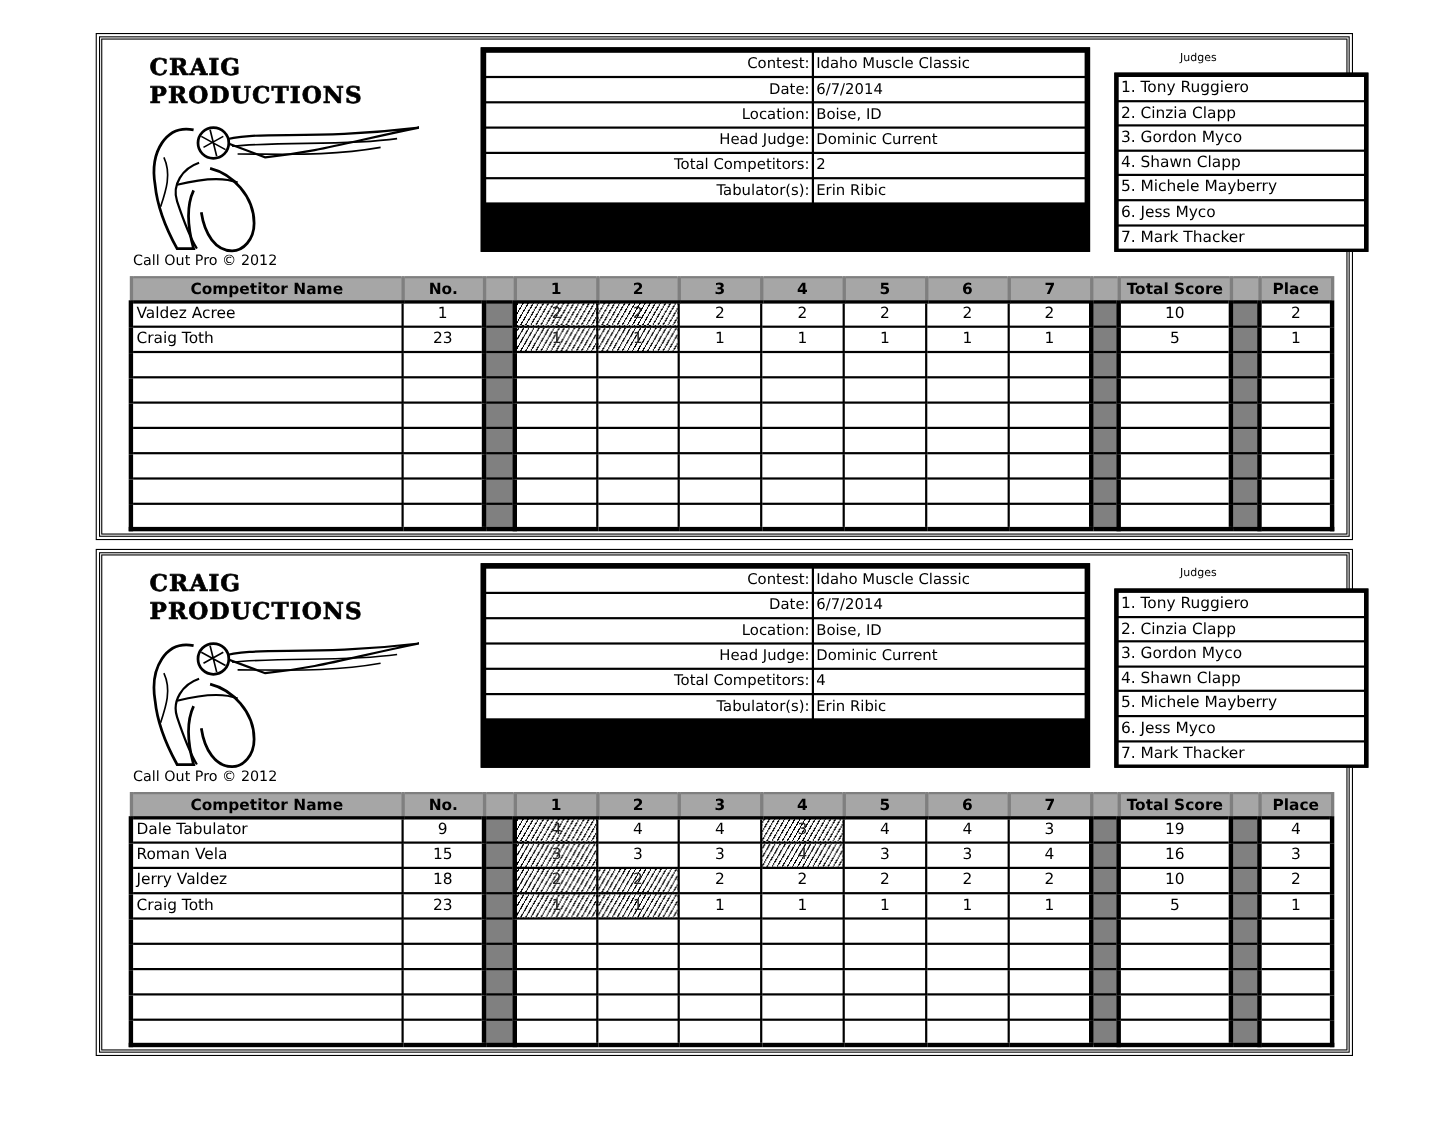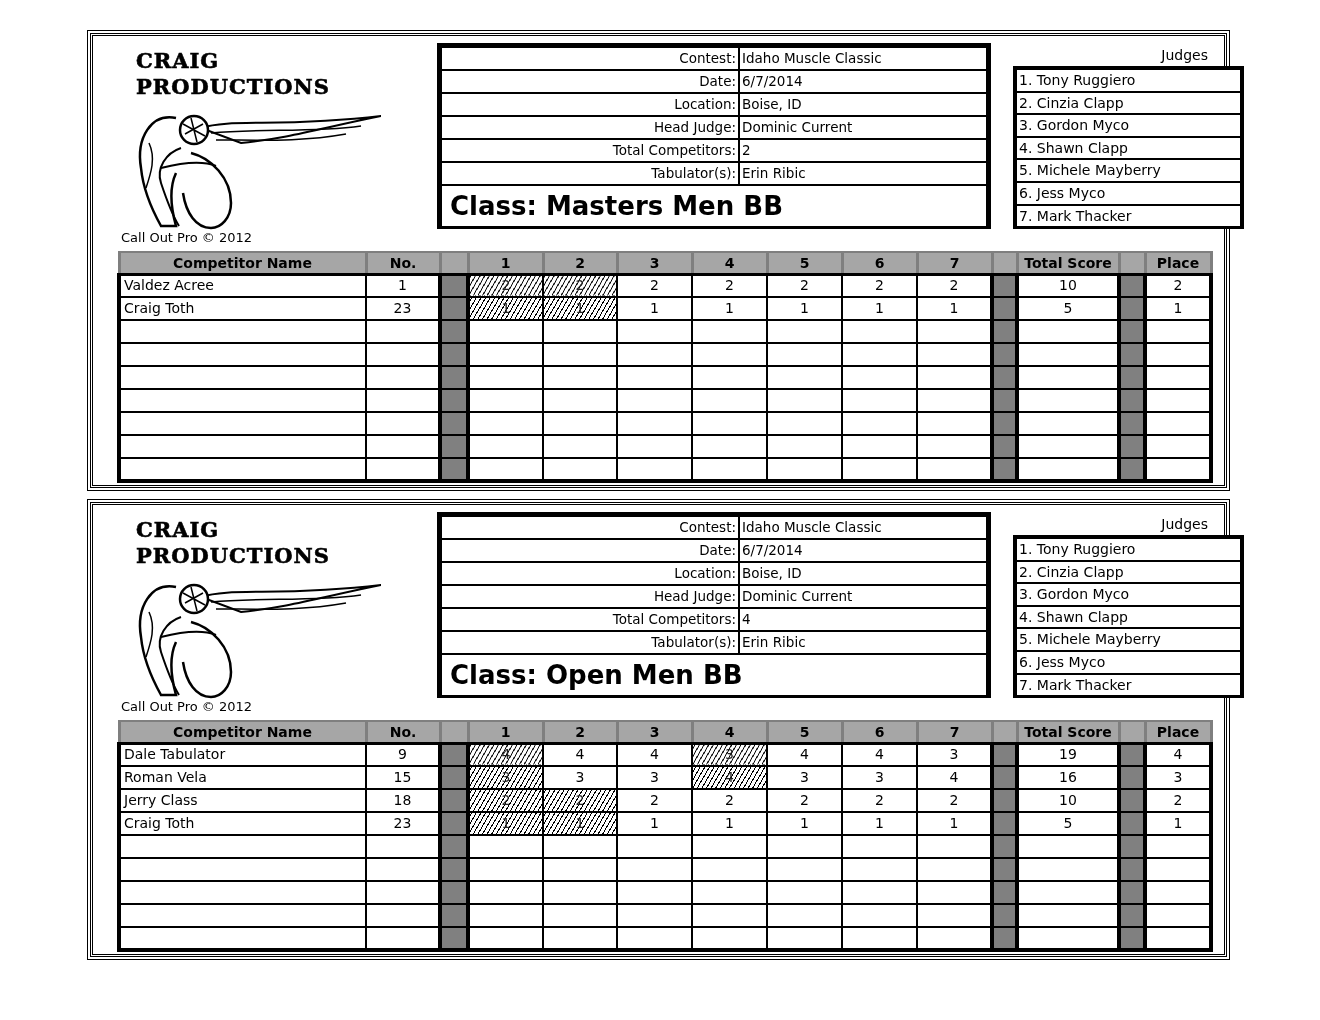--- a/index.html
+++ b/index.html
@@ -8,21 +8,21 @@
   .panel::before { content: ""; position: absolute; inset: 1px; border: 1px solid #000; pointer-events: none; }
   .logo { position: absolute; left: 45px; top: 14px; width: 250px; height: 190px; }
   .logo .brand { font-family: "DejaVu Serif", "Liberation Serif", serif; font-weight: 900; font-size: 21px; letter-spacing: 1px; line-height: 26px; -webkit-text-stroke: 0.6px #000; }
   .logo svg { position: absolute; left: -15px; top: 50px; }
   .copyright { position: absolute; left: 30px; top: 196px; font-size: 13px; }
   .info { position: absolute; left: 346px; top: 9px; width: 554px; height: 186px; border: 5px solid #000; background: #000; }
   .info .row { display: flex; height: 21px; margin-bottom: 2px; background: #000; }
   .info .lbl { width: 296px; background: #fff; text-align: right; font-size: 13.5px; line-height: 21px; padding-right: 2px; margin-right: 2px; }
   .info .val { flex: 1; background: #fff; font-size: 13.5px; line-height: 21px; padding-left: 2px; }
   .info .cls { background: #fff; height: 40px; font-weight: bold; font-size: 26px; line-height: 40px; padding-left: 8px; }
-  .judges-title { position: absolute; left: 922px; top: 13px; width: 195px; text-align: right; font-size: 14px; }
+  .judges-title { position: absolute; left: 901px; top: 13px; width: 195px; text-align: center; font-size: 10px; }
   .judges { position: absolute; left: 922px; top: 32px; width: 231px; height: 163px; border: 4px solid #000; background: #000; }
   .judges .j { background: #fff; height: 20.6px; margin-bottom: 2px; font-size: 14px; line-height: 20px; padding-left: 2px; }
   .judges .j:last-child { margin-bottom: 0; }
   table.score { position: absolute; left: 26px; top: 217px; border-collapse: collapse; table-layout: fixed; width: 1092px; }
   table.score th { background: #a6a6a6; font-weight: bold; font-size: 14px; height: 22px; border: 3px solid #7f7f7f; border-top-width: 2px; border-bottom: 3px solid #000; padding: 0; }
   table.score td { height: 23px; border: 2px solid #000; font-size: 14px; text-align: center; padding: 0; line-height: 19px; }
   table.score td.name { text-align: left; padding-left: 3px; border-left-width: 4px; }
   table.score td.place { border-right-width: 4px; }
   table.score tr:last-child td { border-bottom-width: 4px; }
   table.score td.gap { background: #808080; border-left: 4px solid #000; border-right: 4px solid #000; }
@@ -71,21 +71,20 @@
           <div class="val">Dominic Current</div>
         </div>
       <div class="row">
           <div class="lbl">Total Competitors:</div>
           <div class="val">2</div>
         </div>
       <div class="row">
           <div class="lbl">Tabulator(s):</div>
           <div class="val">Erin Ribic</div>
         </div>
-      <div class="cls">Class:  Masters Men BB</div>
     </div>
 
     <div class="judges-title">Judges</div>
     <div class="judges">
         <div class="j">1.  Tony Ruggiero</div>
         <div class="j">2.  Cinzia Clapp</div>
         <div class="j">3.  Gordon Myco</div>
         <div class="j">4.  Shawn Clapp</div>
         <div class="j">5.  Michele Mayberry</div>
         <div class="j">6.  Jess Myco</div>
@@ -313,21 +312,20 @@
           <div class="val">Dominic Current</div>
         </div>
       <div class="row">
           <div class="lbl">Total Competitors:</div>
           <div class="val">4</div>
         </div>
       <div class="row">
           <div class="lbl">Tabulator(s):</div>
           <div class="val">Erin Ribic</div>
         </div>
-      <div class="cls">Class:  Open Men BB</div>
     </div>
 
     <div class="judges-title">Judges</div>
     <div class="judges">
         <div class="j">1.  Tony Ruggiero</div>
         <div class="j">2.  Cinzia Clapp</div>
         <div class="j">3.  Gordon Myco</div>
         <div class="j">4.  Shawn Clapp</div>
         <div class="j">5.  Michele Mayberry</div>
         <div class="j">6.  Jess Myco</div>
@@ -396,21 +394,21 @@
             <td class="hatch"><span>4</span></td>
             <td><span>3</span></td>
             <td><span>3</span></td>
             <td><span>4</span></td>
             <td class="gap"></td>
             <td><span>16</span></td>
             <td class="gap"></td>
             <td class="place"><span>3</span></td>
           </tr>
           <tr>
-            <td class="name"><span>Jerry Class</span></td>
+            <td class="name"><span>Jerry Valdez</span></td>
             <td><span>18</span></td>
             <td class="gap"></td>
             <td class="hatch"><span>2</span></td>
             <td class="hatch"><span>2</span></td>
             <td><span>2</span></td>
             <td><span>2</span></td>
             <td><span>2</span></td>
             <td><span>2</span></td>
             <td><span>2</span></td>
             <td class="gap"></td>

